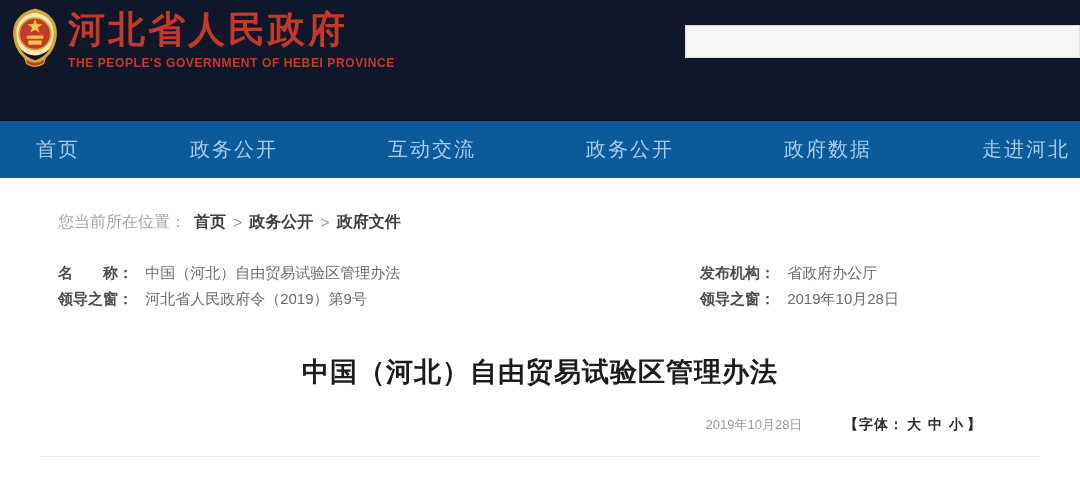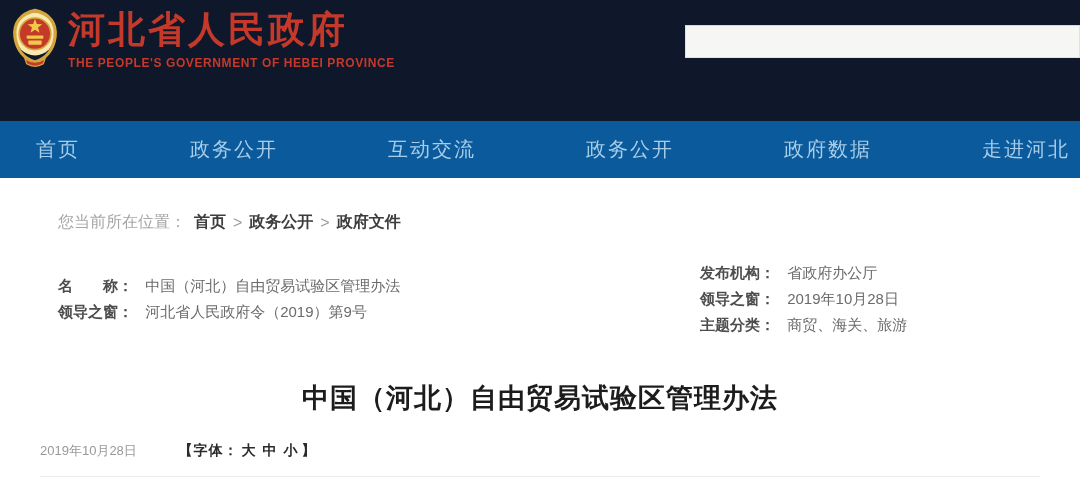--- a/index.html
+++ b/index.html
@@ -32,21 +32,21 @@
 
   .meta { display: flex; margin: 27px 0 0 18px; font-size: 15px; align-items: center; }
   .meta-col-left { width: 642px; }
   .meta-row { line-height: 26px; white-space: nowrap; }
   .meta-label { color: #4d4d4d; font-weight: bold; margin-right: 8px; }
   .meta-value { color: #6b6b6b; }
 
   .doc-title { margin-top: 42px; text-align: center; font-family: "Liberation Serif", "DejaVu Serif", serif;
     font-size: 27px; font-weight: bold; color: #1c1c1c; letter-spacing: 1px; }
 
-  .date-row { margin-top: 26px; padding: 0 58px 16px 0; 
+  .date-row { margin-top: 26px; padding: 0 58px 22px 0; text-align: right;
     border-bottom: 1px solid #ececec; font-size: 13px; }
   .pub-date { color: #999999; margin-right: 38px; }
   .font-size-ctrl { color: #2b2b2b; font-weight: bold; font-size: 14px; letter-spacing: 1px; }
   .font-size-opt { cursor: pointer; margin: 0 3px; }
 </style>
 </head>
 <body>
 
 <div class="header">
   <div class="brand">
@@ -100,24 +100,20 @@
     </div>
     <div class="meta-col-right">
       <div class="meta-row">
         <span class="meta-label">发布机构：</span>
         <span class="meta-value">省政府办公厅</span>
       </div>
       <div class="meta-row">
         <span class="meta-label">领导之窗：</span>
         <span class="meta-value">2019年10月28日</span>
       </div>
-      <div class="meta-row">
-        <span class="meta-label">主题分类：</span>
-        <span class="meta-value">商贸、海关、旅游</span>
-      </div>
     </div>
   </div>
 
   <h1 class="doc-title">中国（河北）自由贸易试验区管理办法</h1>
 
   <div class="date-row">
     <span class="pub-date">2019年10月28日</span>
     <span class="font-size-ctrl"><span>【字体：</span><span class="font-size-opt">大</span><span class="font-size-opt">中</span><span class="font-size-opt">小</span><span>】</span></span>
   </div>
 

